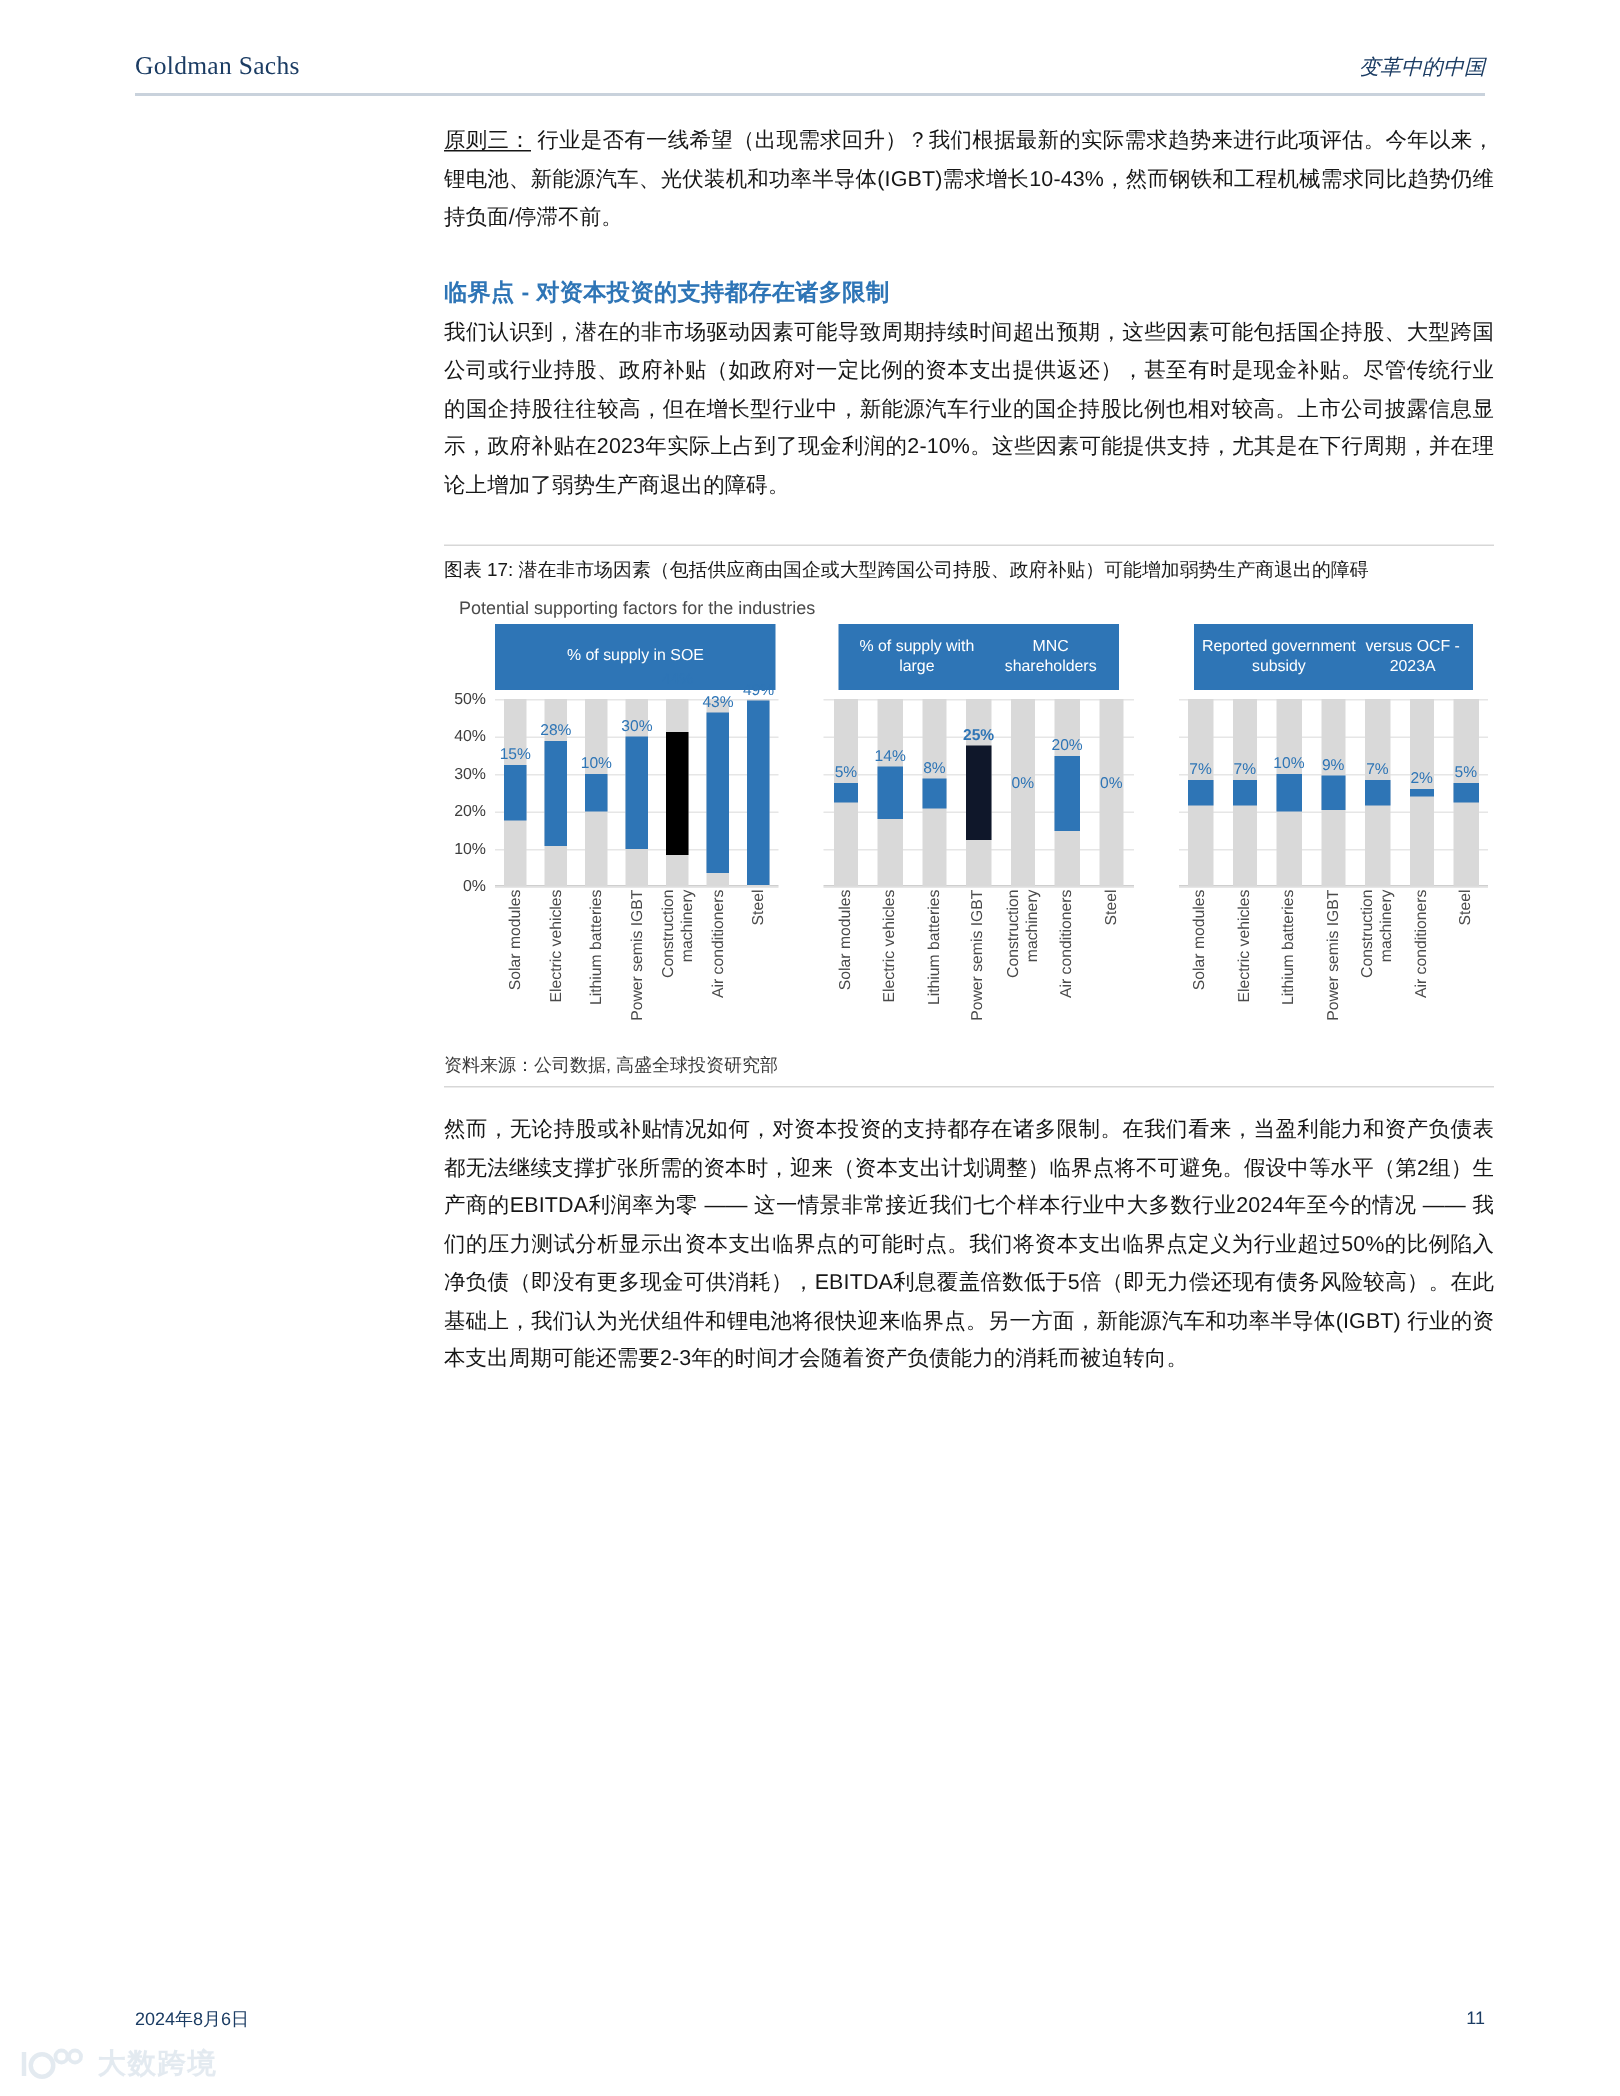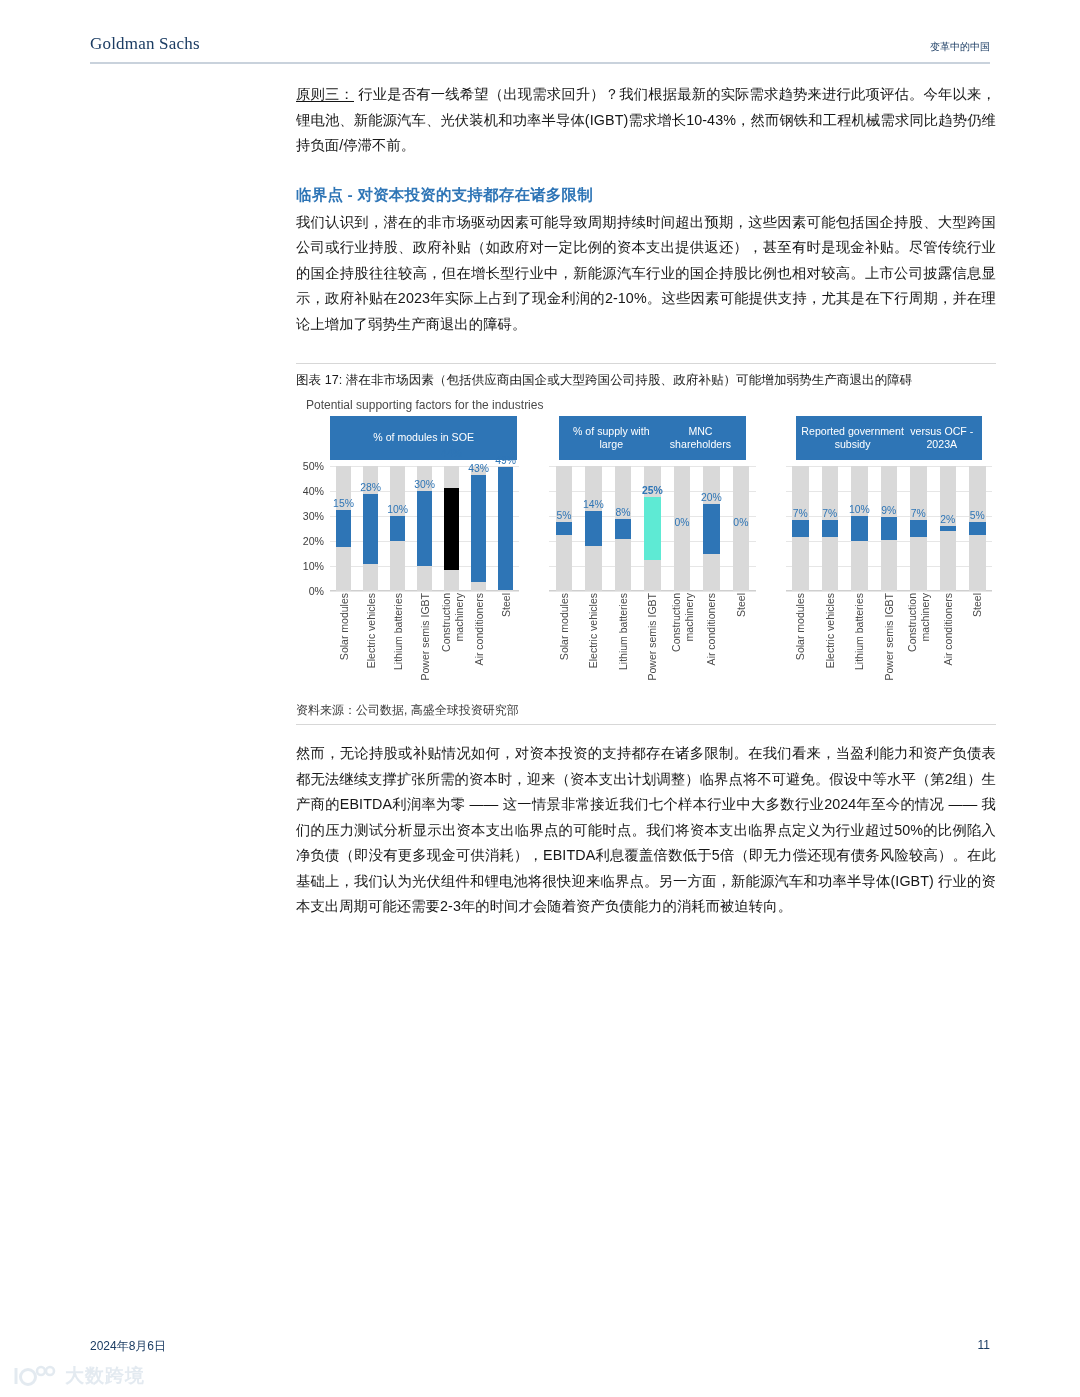--- a/index.html
+++ b/index.html
@@ -17,21 +17,21 @@
   .page-header{
     position:absolute; left:90px; top:34px; width:900px;
     display:flex; align-items:flex-end; justify-content:space-between;
     padding-bottom:8px;
     border-bottom:2px solid #c9d2dc;
   }
   .gs-logo{
     font-family:"Liberation Serif","DejaVu Serif",serif;
     font-size:17px; letter-spacing:.2px; color:#1b3c63; font-weight:400;
   }
-  .header-right{ font-size:10px; color:#1b3c63; }
+  .header-right{ font-size:14px; color:#1b3c63;font-style:italic; }
 
   
   .content{ position:absolute; left:296px; top:82px; width:700px; }
 
   p.body{
     margin:0 0 0 0;
     font-size:14.3px;
     line-height:25.5px;
     text-align:justify;
     color:#161616;
@@ -185,21 +185,21 @@
 
   <div class="exhibit">
     <div class="exhibit-rule"></div>
     <div class="exhibit-caption">图表 17: 潜在非市场因素（包括供应商由国企或大型跨国公司持股、政府补贴）可能增加弱势生产商退出的障碍</div>
 
     <div class="chart-wrap">
       <div class="chart-super">Potential supporting factors for the industries</div>
       <div class="panels" id="panels">
           <div class="panel p1">
             <div class="panel-title">
-              <span>% of modules in SOE</span>
+              <span>% of supply in SOE</span>
             </div>
             <div class="plot">
               <div class="ylabels">
                 <div class="ylabel" style="top: 125px;">0%</div>
                 <div class="ylabel" style="top: 100px;">10%</div>
                 <div class="ylabel" style="top: 75px;">20%</div>
                 <div class="ylabel" style="top: 50px;">30%</div>
                 <div class="ylabel" style="top: 25px;">40%</div>
                 <div class="ylabel" style="top: 0px;">50%</div>
               </div>
@@ -310,21 +310,21 @@
                     </div>
                   </div>
                   <div class="bar-slot">
                     <div class="bar-bg" style="height: 100%; background: rgb(217, 217, 217);"></div>
                     <div class="bar-val" style="height: 20px; background: rgb(46, 117, 182);">
                       <div class="bar-label" style="color: rgb(46, 117, 182); bottom: 21px;">8%</div>
                     </div>
                   </div>
                   <div class="bar-slot">
                     <div class="bar-bg" style="height: 100%; background: rgb(217, 217, 217);"></div>
-                    <div class="bar-val" style="height: 62.5px; background: #5eead4; font-weight: bold;">
+                    <div class="bar-val" style="height: 62.5px; background: #0f172a; font-weight: bold;">
                       <div class="bar-label" style="color: rgb(46, 117, 182); bottom: 63.5px;">25%</div>
                     </div>
                   </div>
                   <div class="bar-slot">
                     <div class="bar-bg" style="height: 100%; background: rgb(217, 217, 217);"></div>
                     <div class="bar-val" style="height: 0px; background: rgb(46, 117, 182);">
                       <div class="bar-label" style="color: rgb(46, 117, 182); bottom: 1px;">0%</div>
                     </div>
                   </div>
                   <div class="bar-slot">

